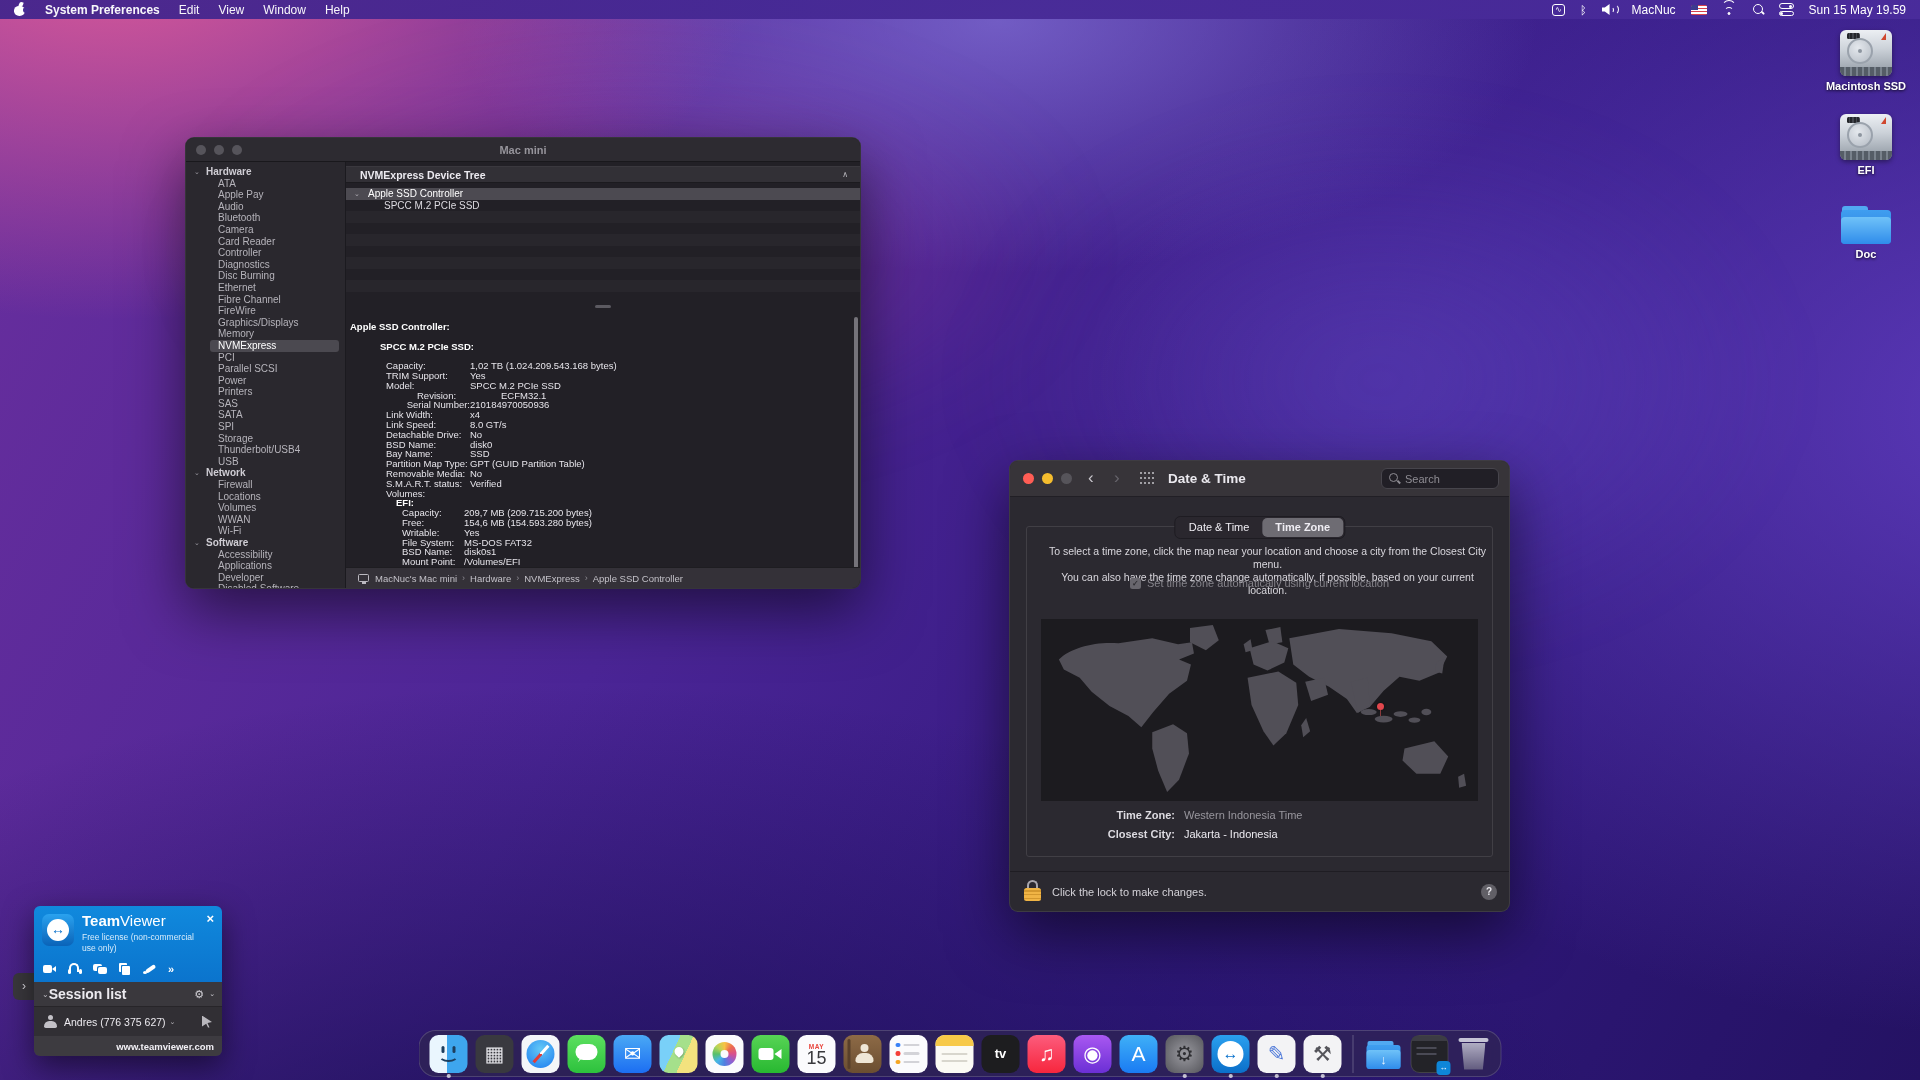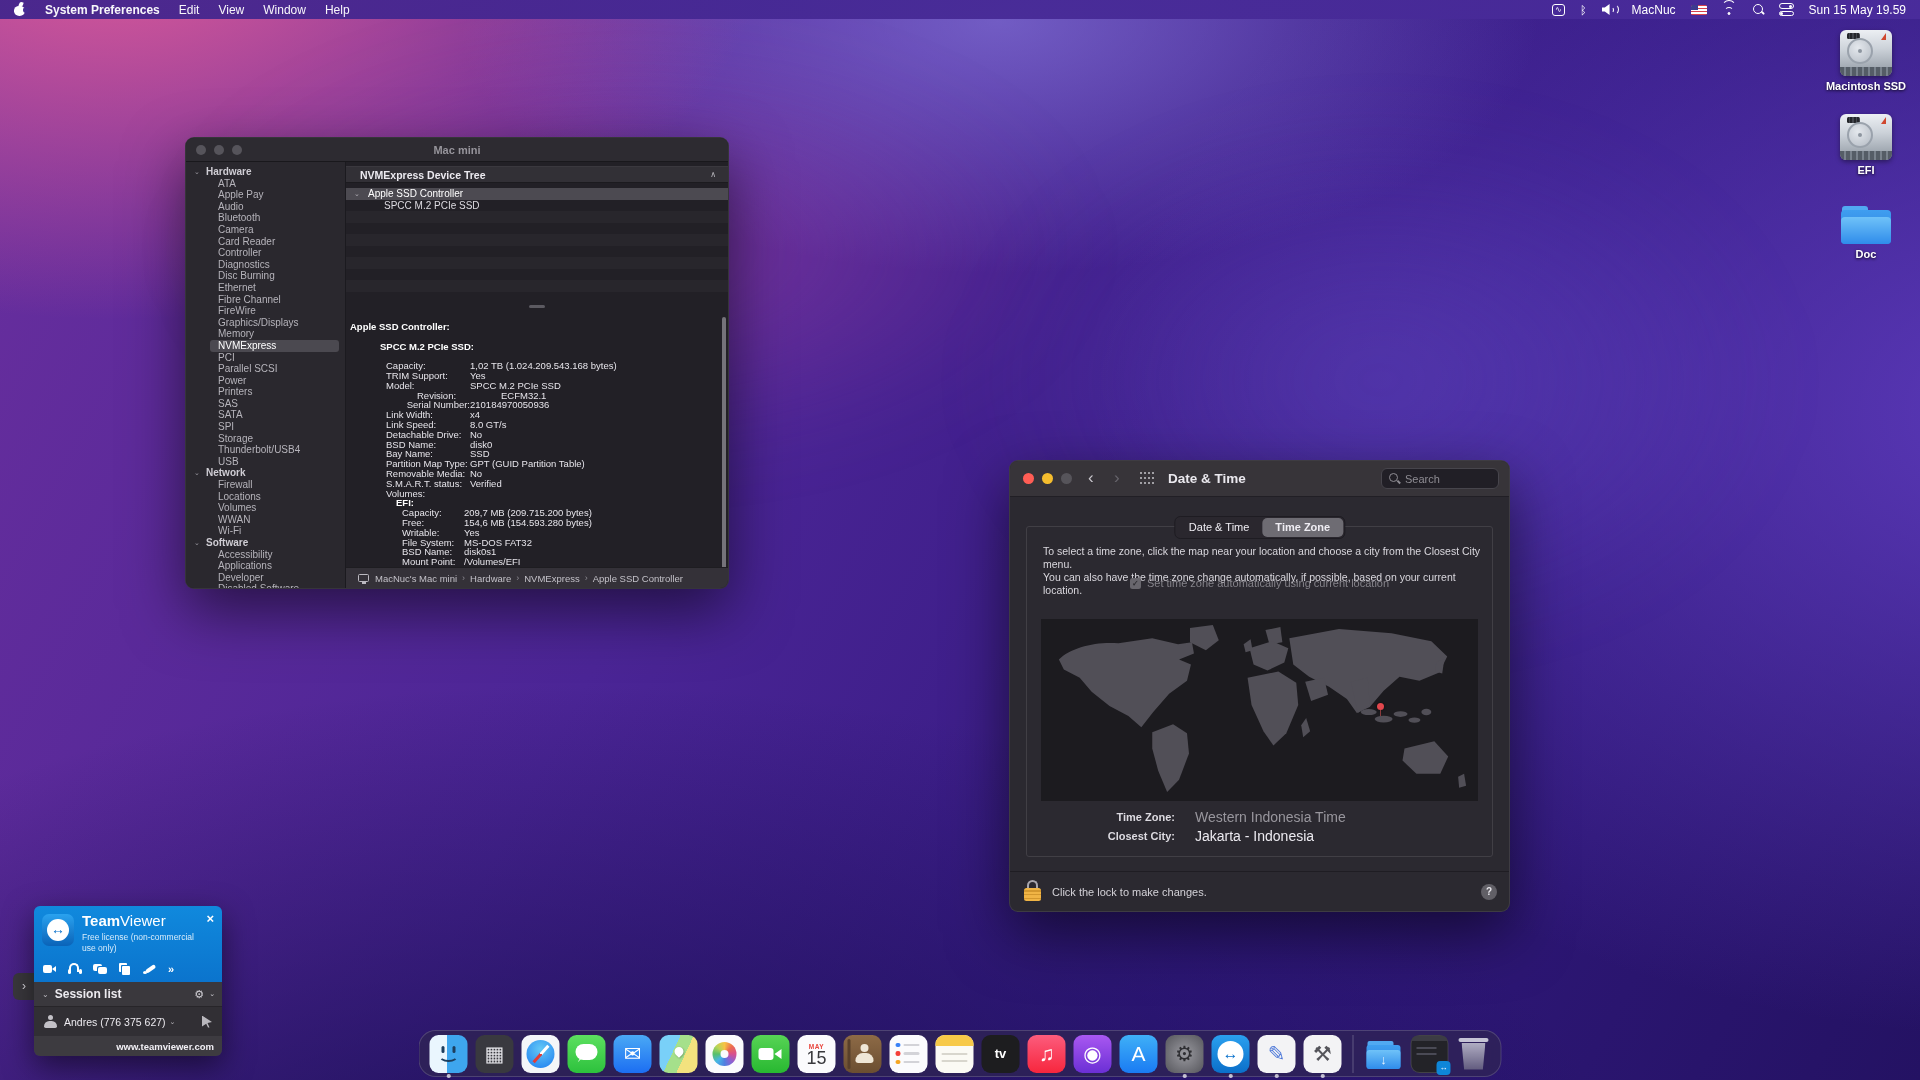--- a/index.html
+++ b/index.html
@@ -68,21 +68,21 @@
   .folder .back{position:absolute;left:0;bottom:0;width:100%;height:34px;border-radius:4px;background:linear-gradient(#3f9ef0,#2c7fdf)}
   .folder .tab{position:absolute;left:1px;bottom:30px;width:22px;height:8px;border-radius:3px 3px 0 0;background:#51a9f2}
   .folder .front{position:absolute;left:0;bottom:0;width:100%;height:27px;border-radius:4px;background:linear-gradient(180deg,#6fc2f8,#2f8ceb)}
 
   
   .win{position:absolute;border-radius:9px;box-shadow:0 22px 60px rgba(0,0,0,.55);border:1px solid rgba(255,255,255,.09);overflow:hidden;z-index:10}
   .lights{position:absolute;display:flex;gap:8px}
   .lights i{width:11px;height:11px;border-radius:50%}
 
   
-  #sysinfo{left:185px;top:137px;width:544px;height:452px;background:#232127}
+  #sysinfo{left:185px;top:137px;width:676px;height:452px;background:#232127}
   #si-titlebar{position:absolute;left:0;top:0;right:0;height:24px;background:#2d2b31;border-bottom:1px solid #19181c}
   #si-titlebar .lights{left:10px;top:7px}
   #si-titlebar .lights i{width:10px;height:10px;background:#56545b}
   #si-title{position:absolute;left:0;right:0;top:0;height:24px;line-height:24px;text-align:center;font-size:11px;font-weight:bold;color:#96949b}
   #si-side{position:absolute;left:0;top:24px;bottom:0;width:160px;background:#2a282e;border-right:1px solid #1b1a1f;overflow:hidden;padding-top:4px}
   .sb-h,.sb-i{height:11.6px;line-height:11.6px;font-size:10px;white-space:nowrap;color:#b6b4bb;position:relative}
   .sb-h{color:#cfcdd4;font-weight:bold;padding-left:20px}
   .sb-h .chev{position:absolute;left:8px;top:0;font-size:7px;color:#9d9ba2;font-weight:normal}
   .sb-i{padding-left:32px}
   .sb-i.sel{background:#4b4950;border-radius:3px;margin:0 6px 0 24px;padding-left:8px;color:#fff}
@@ -124,33 +124,33 @@
   #dt-title{position:absolute;left:158px;top:0;height:36px;line-height:35px;font-size:13.5px;font-weight:bold;color:#eae8ee}
   #dt-search{position:absolute;right:10px;top:7px;width:118px;height:21px;background:#211f26;border:1px solid #47454c;border-radius:6px;display:flex;align-items:center;gap:5px;padding:0 7px;color:#8e8c93}
   #dt-search .mg{position:relative;width:11px;height:11px;flex:none}
   #dt-search .mg::before{content:"";position:absolute;left:0;top:0;width:7px;height:7px;border:1.4px solid #8e8c93;border-radius:50%}
   #dt-search .mg::after{content:"";position:absolute;left:8px;top:8px;width:3.6px;height:1.5px;background:#8e8c93;transform:rotate(45deg)}
   #dt-search .ph{font-size:11px}
   #dt-tabs{position:absolute;left:50%;top:55px;transform:translateX(-50%);display:flex;background:#2a272e;border:1px solid #1e1c22;border-radius:6px;padding:1px;z-index:3}
   .tab{height:19px;line-height:19px;padding:0 13px;font-size:11px;color:#efedf3;border-radius:5px;white-space:nowrap}
   .tab.active{background:#6e6c73;font-weight:bold}
   #dt-panel{position:absolute;left:16px;right:16px;top:65px;height:331px;border:1px solid #413f45;border-radius:3px}
-  #dt-instr{position:absolute;left:16px;right:0;top:18px;font-size:10.5px;line-height:13px;color:#d9d7dd}
+  #dt-instr{position:absolute;left:16px;right:0;top:18px;text-align:center;font-size:10.5px;line-height:13px;color:#d9d7dd}
   #dt-check{position:absolute;left:0;right:0;top:50px;display:flex;justify-content:center;align-items:center;gap:6px}
   #dt-check .box{width:11px;height:11px;border-radius:2.5px;background:#68666d;color:#2c2b30;font-size:8px;line-height:11px;text-align:center;font-weight:bold}
   #dt-check .cl{font-size:11px;color:#85838a}
   #dt-map{position:absolute;left:14px;right:14px;top:92px;height:182px;background:#1c1b1f;overflow:hidden}
   #dt-map svg{display:block;width:100%;height:100%}
   #dt-pin{position:absolute;left:77%;top:46%;width:7px;height:7px;border-radius:50%;background:#e1474d;box-shadow:0 0 3px rgba(0,0,0,.6)}
   #dt-pin::after{content:"";position:absolute;left:3px;top:7px;width:1px;height:6px;background:#8a3a3c}
   .dt-row{position:absolute;left:0;right:0;display:flex;align-items:center}
   #dt-tzrow{top:282px}
   #dt-cityrow{top:301px}
   .dt-row .k{width:148px;text-align:right;font-size:11px;font-weight:bold;color:#dddbe1;flex:none}
-  .dt-row .v{margin-left:20px;font-size:14px}
+  .dt-row .v{margin-left:9px;font-size:11px}
   #dt-tzrow .v{color:#98969d}
   #dt-cityrow .v{color:#eceaf0}
   #dt-lockbar{position:absolute;left:0;right:0;bottom:0;height:40px;border-top:1px solid #1f1d23}
   #dt-lock{position:absolute;left:14px;top:8px;width:18px;height:24px}
   #dt-lock .sh{position:absolute;left:3px;top:0;width:11px;height:10px;border:2px solid #a9a7ae;border-bottom:none;border-radius:6px 6px 0 0}
   #dt-lock .bd{position:absolute;left:0;top:8px;width:17px;height:13px;border-radius:2.5px;
     background:repeating-linear-gradient(180deg,#f0b445 0 2.4px,#d3972e 2.4px 3.6px)}
   #dt-locktext{position:absolute;left:42px;top:0;height:40px;line-height:40px;font-size:11px;color:#d4d2d8}
   #dt-help{position:absolute;right:12px;bottom:11px;width:16px;height:16px;border-radius:50%;background:#615f66;color:#e8e6ec;font-size:10px;font-weight:bold;text-align:center;line-height:16px}
 
@@ -173,21 +173,21 @@
   .t-head .e2{right:0;top:6px;width:3px;height:5px;border-radius:1.5px}
   .t-chat .b1{left:0;top:1px;width:9px;height:7px;border-radius:2px}
   .t-chat .b2{left:5px;top:4px;width:9px;height:7px;border-radius:2px;box-shadow:-1px -1px 0 #0b74cd}
   .t-copy .p1{left:1px;top:0;width:8px;height:9px;border-radius:1px}
   .t-copy .p2{left:4px;top:3px;width:8px;height:9px;border-radius:1px;box-shadow:-1px -1px 0 #0b74cd}
   .t-brush .hd{left:2px;top:4px;width:11px;height:3.5px;border-radius:2px;transform:rotate(-35deg)}
   .t-brush .tip{left:0px;top:8px;width:4px;height:3px;border-radius:50%}
   .t-more{color:#fff;font-size:11px;font-weight:bold;line-height:12px}
   #tv-session{height:24px;background:#3a383d;display:flex;align-items:center;position:relative}
   #tv-session .chev{margin-left:8px;font-size:8px;color:#bbb9bf}
-  #tv-session .t{margin-left:6px;font-size:12px;font-weight:bold;color:#eceaef}
+  #tv-session .t{font-size:14px;font-weight:bold;color:#eceaef}
   #tv-session .gear{position:absolute;right:18px;font-size:11px;color:#cfcdd3}
   #tv-session .gchev{position:absolute;right:7px;font-size:7px;color:#cfcdd3}
   #tv-user{height:30px;background:#312f34;border-top:1px solid #272529;position:relative;display:flex;align-items:center}
   .person{position:relative;width:13px;height:13px;margin-left:10px;flex:none}
   .person::before{content:"";position:absolute;left:4px;top:0;width:5px;height:5px;border-radius:50%;background:#c3c1c7}
   .person::after{content:"";position:absolute;left:0;top:5.5px;width:13px;height:7px;border-radius:6px 6px 2px 2px;background:#c3c1c7}
   #tv-user .t{margin-left:7px;font-size:10.5px;color:#eceaef;white-space:nowrap}
   #tv-user .uchev{font-size:7px;color:#b9b7bd;margin-left:4px}
   #tv-user .pointer{position:absolute;right:10px;width:10px;height:12px;background:#b9b7bd;clip-path:polygon(0 0,100% 55%,55% 62%,75% 100%,60% 100%,42% 68%,0 92%)}
   #tv-foot{height:20px;background:#3d3b40;border-radius:0 0 6px 6px;display:flex;align-items:center;justify-content:flex-end;padding-right:8px}

